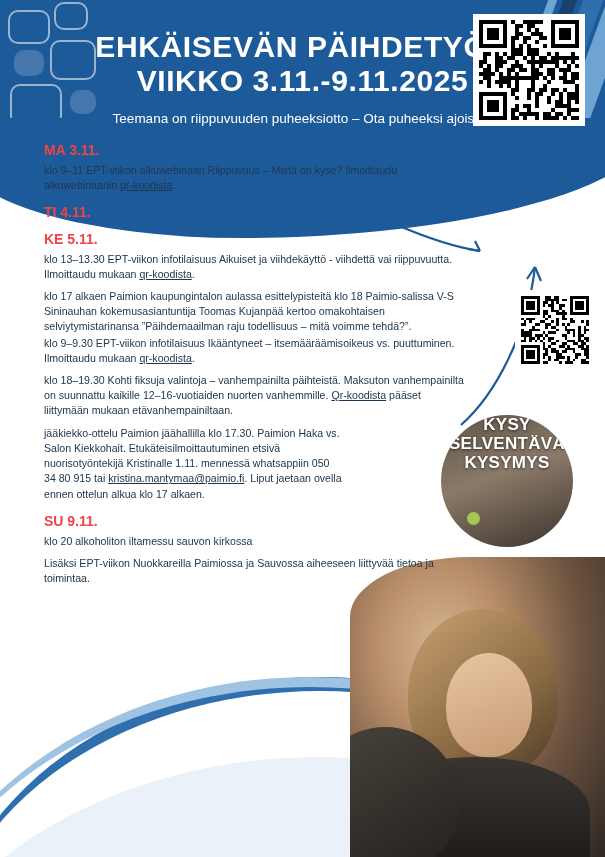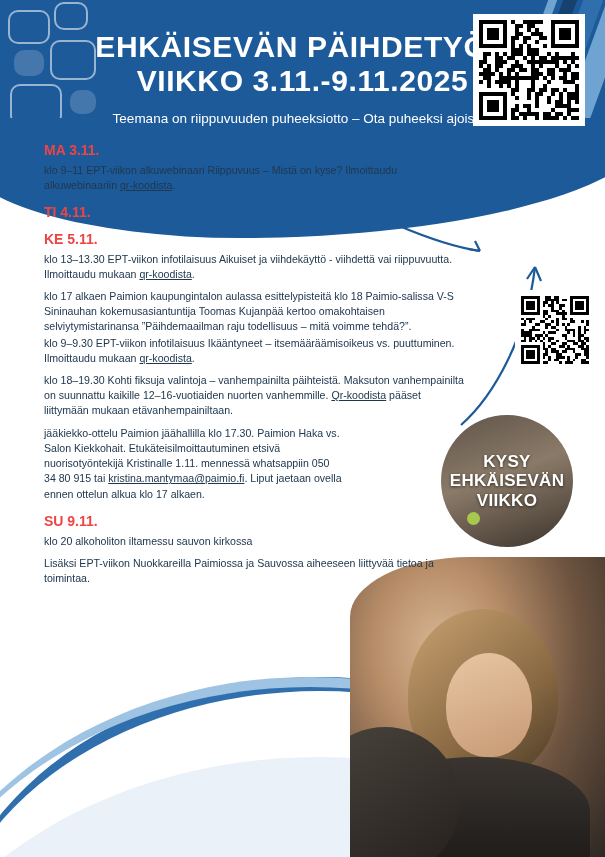--- a/index.html
+++ b/index.html
@@ -159,21 +159,20 @@
     position: absolute;
     right: 32px;
     top: 415px;
     width: 132px;
     height: 132px;
     border-radius: 50%;
     overflow: hidden;
     background: linear-gradient(160deg,#5f544a 0%, #8a7a68 45%, #3c332c 100%);
     z-index: 7;
     display: flex;
-    align-items: center;
     justify-content: center;
   }
   .photo-circle .ptext {
     font-size: 17px;
     font-weight: bold;
     color: #ffffff;
     line-height: 1.12;
     text-align: center;
     letter-spacing: 0.3px;
     text-shadow: 0 1px 3px rgba(0,0,0,0.6);
@@ -1534,22 +1533,22 @@
   <div class="photo-people">
     <div class="hair"></div>
     <div class="face"></div>
     <div class="shoulder"></div>
     <div class="shoulder2"></div>
   </div>
 
   <div class="photo-circle">
     <div class="ptext">
       <span>KYSY</span><br>
-      <span>EHKÄISEVÄN</span><br>
-      <span>VIIKKO</span>
+      <span>SELVENTÄVÄ</span><br>
+      <span>KYSYMYS</span>
     </div>
     <div class="dot"></div>
   </div>
 
   <div class="content">
 
     <div class="day">
       <div class="day-head">MA 3.11.</div>
       <p class="para">klo 9–11 EPT-viikon alkuwebinaari Riippuvuus – Mistä on kyse? Ilmoittaudu alkuwebinaariin <span class="u">qr-koodista</span>.</p>
     </div>

